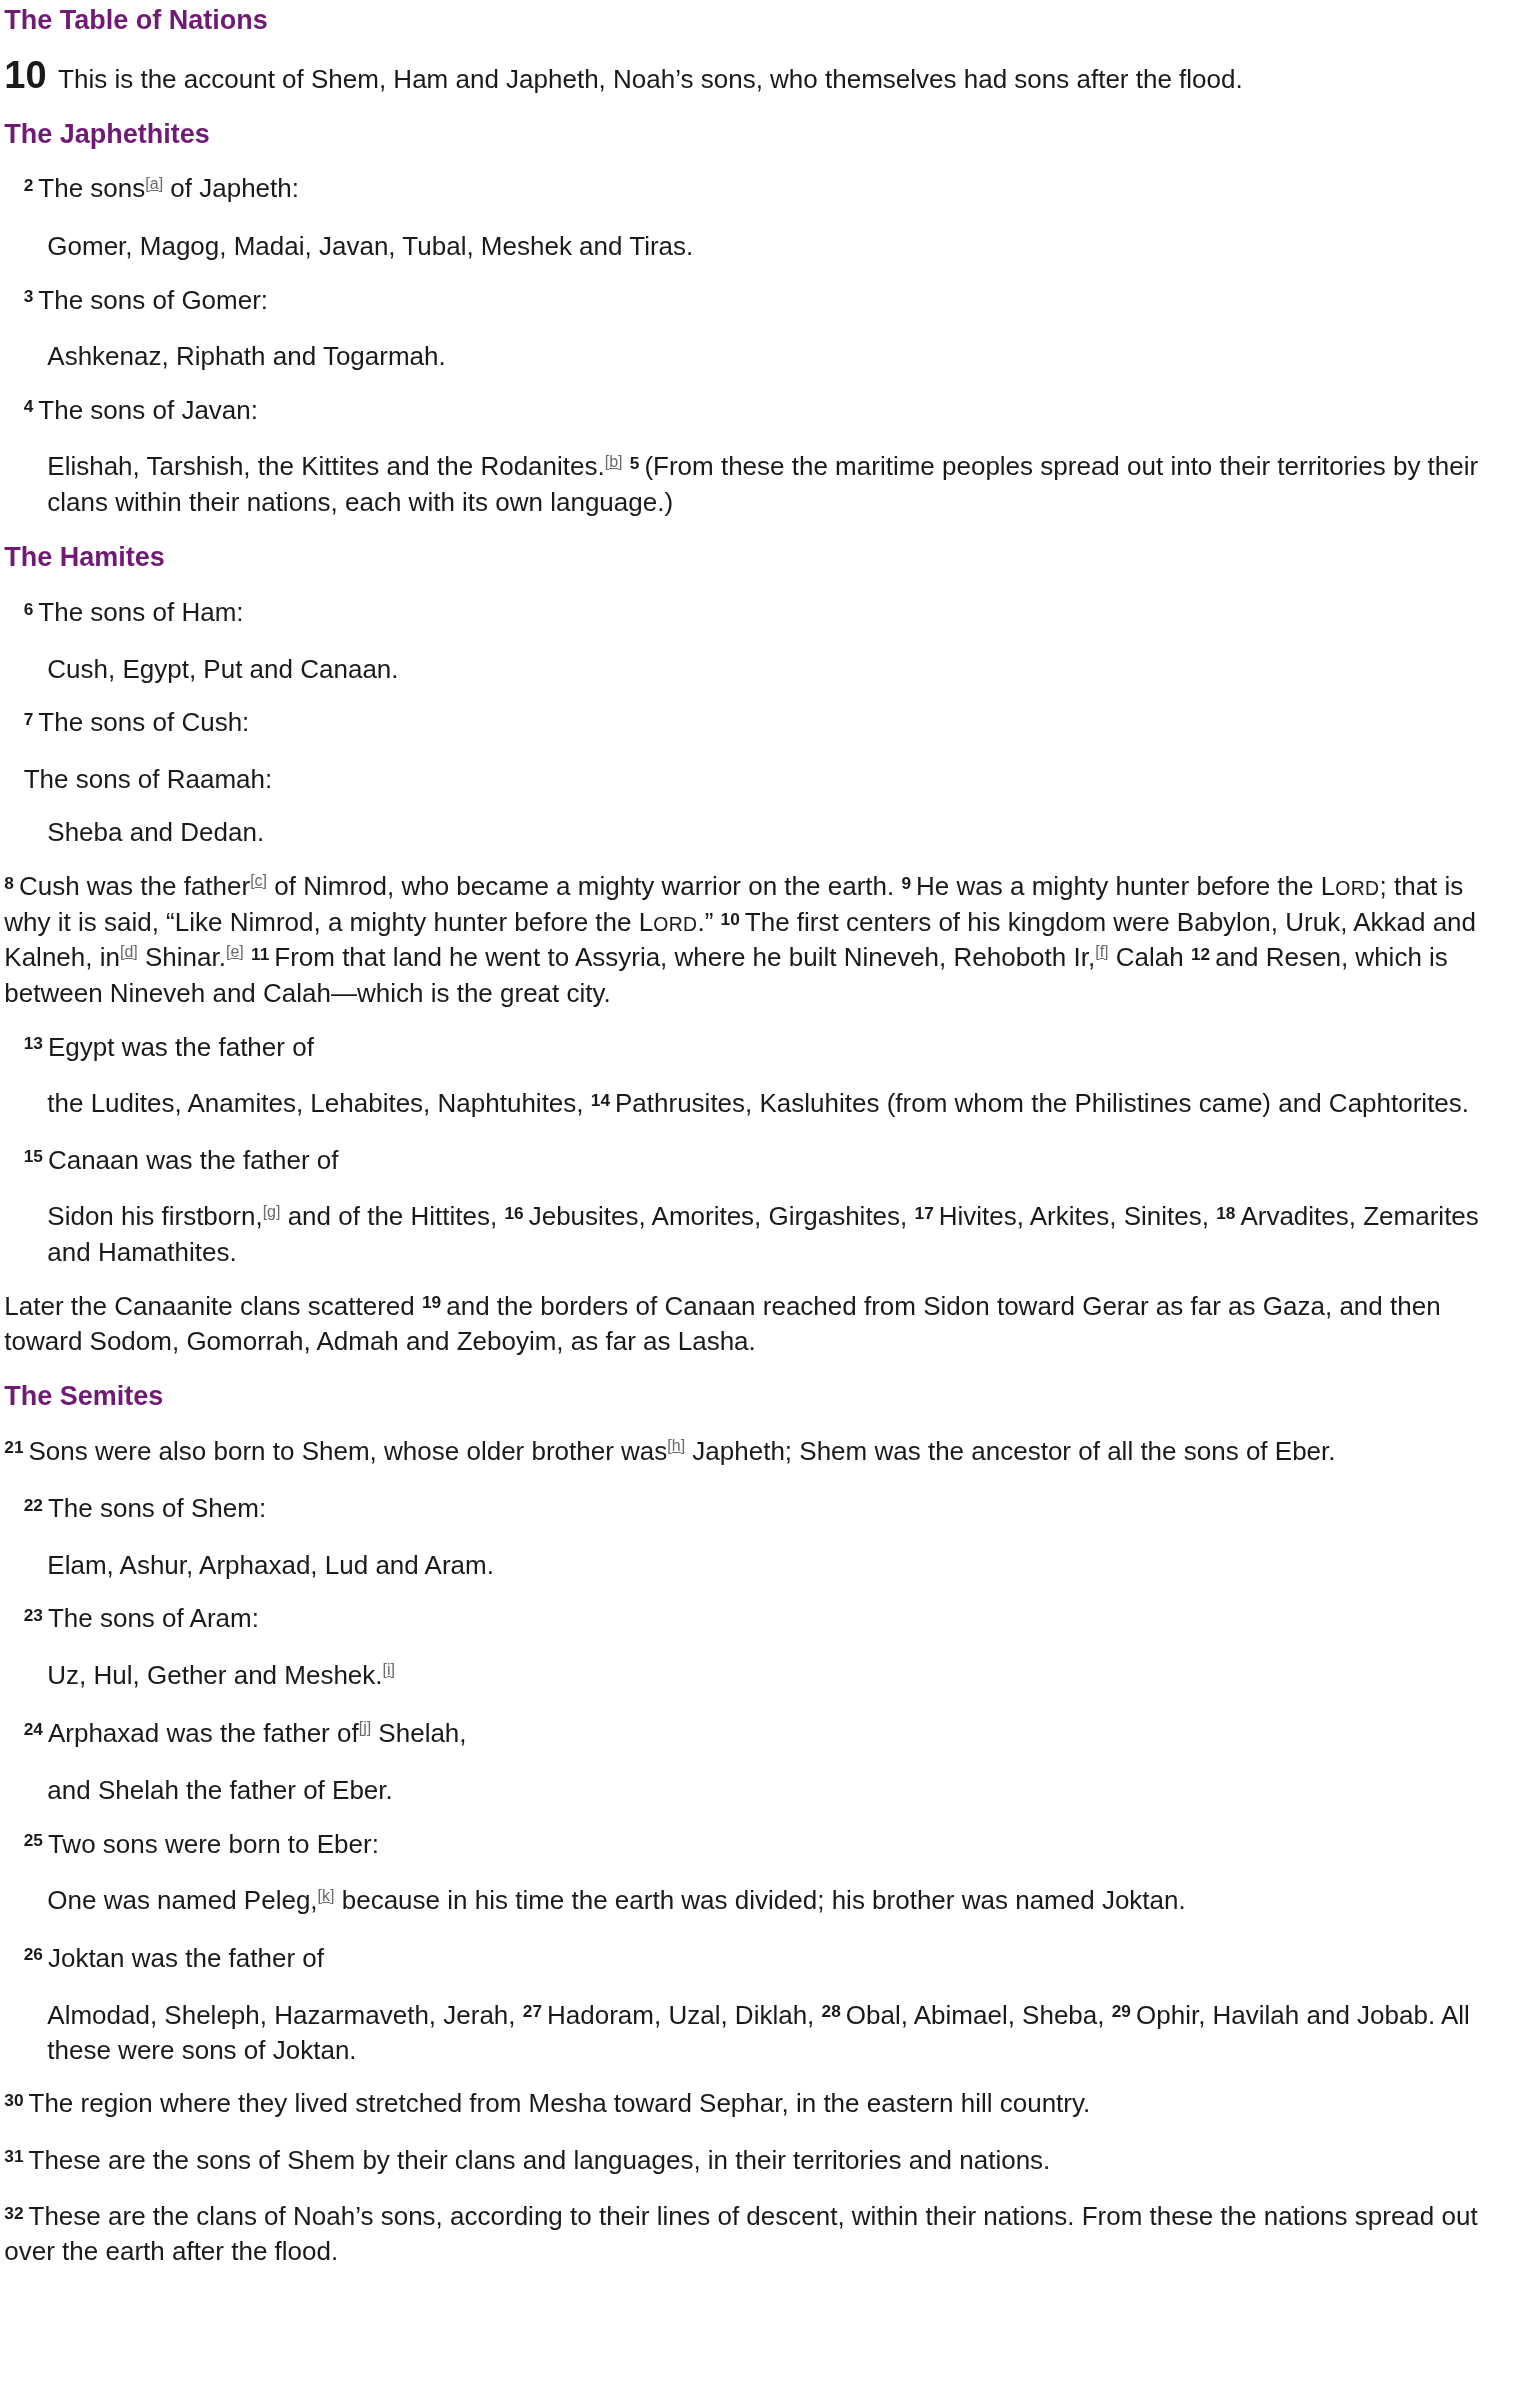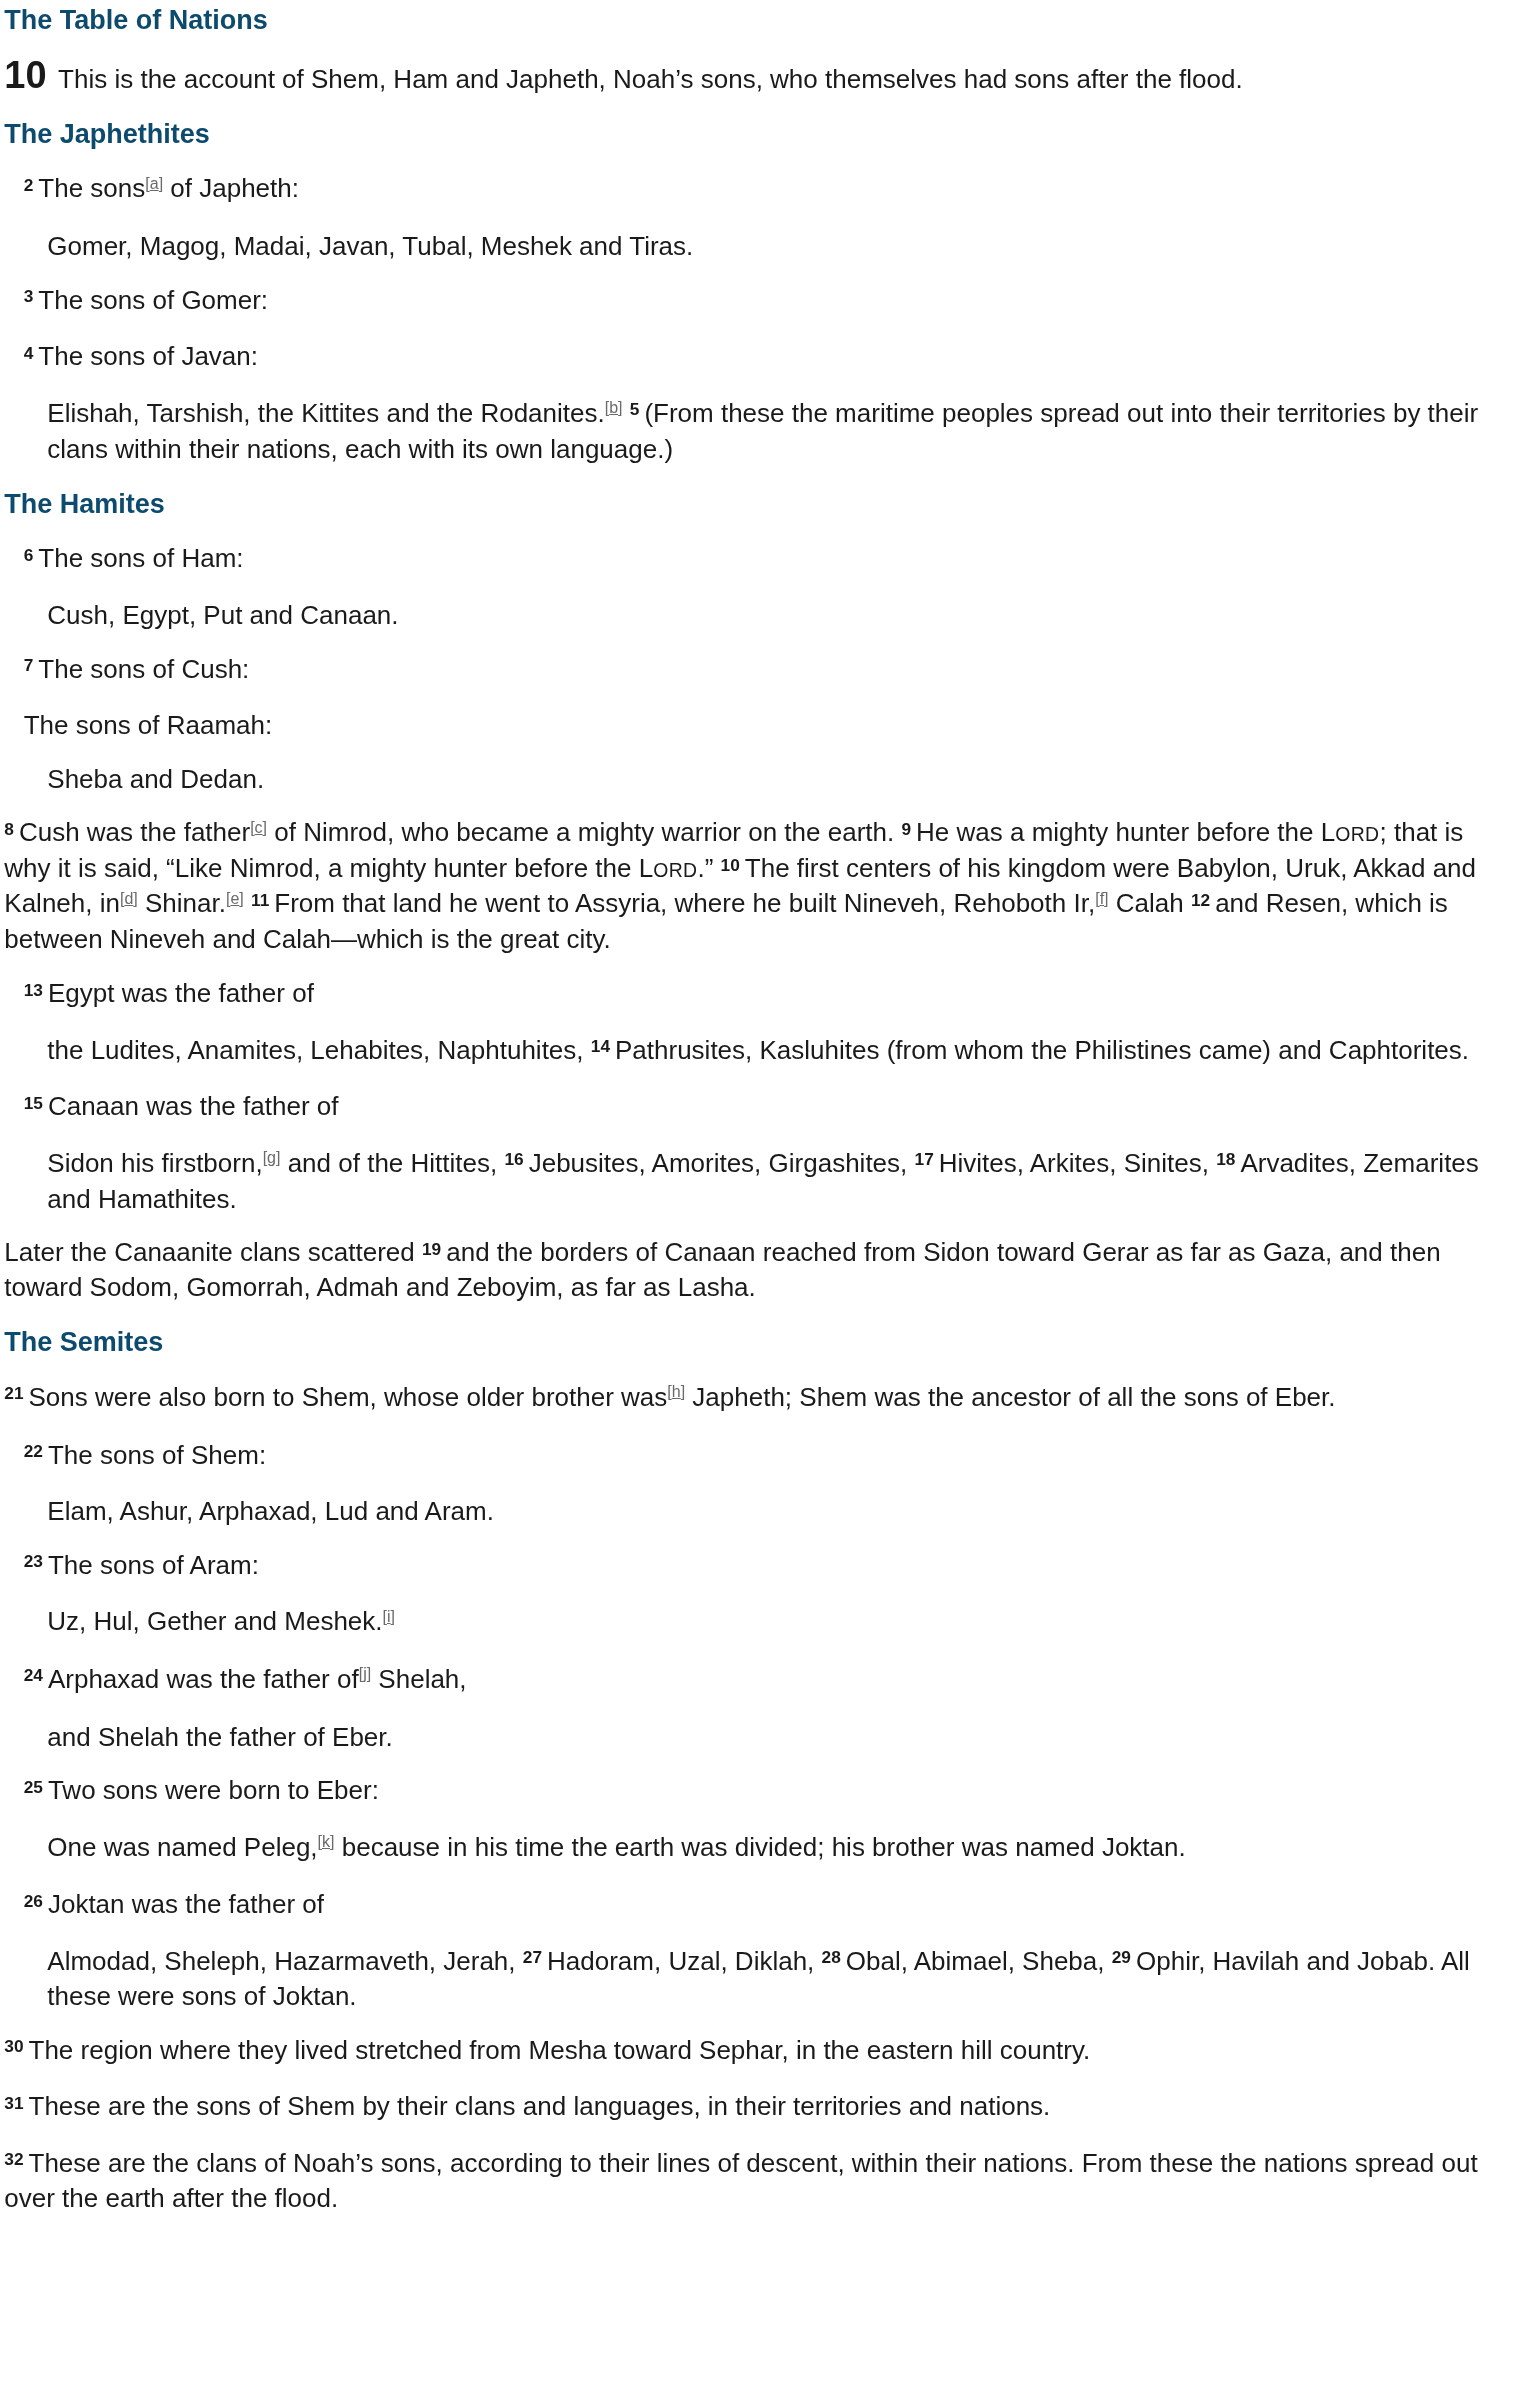--- a/index.html
+++ b/index.html
@@ -12,21 +12,21 @@
     line-height: 32px;
     color: #1a1a1a;
     -webkit-font-smoothing: antialiased;
   }
   main { display: block; }
   h3.section-heading {
     font-size: 27px;
     line-height: 33px;
     font-weight: 700;
     margin: 23px 0 21.6px 0;
-    color: #0c4a6e;
+    color: #701a75;
   }
   h3.section-heading:first-child { margin-top: 1.4px; }
   p.verse-para { margin: 21.6px 0; }
   p.ind1 { padding-left: 19.4px; }
   p.ind2 { padding-left: 43px; }
   span.chapternum {
     font-size: 38px;
     font-weight: 700;
     margin-right: 11.5px;
   }
@@ -51,20 +51,21 @@
 </head>
 <body>
 
 <main id="passage">
     <h3 class="section-heading">The Table of Nations</h3>
     <p class="verse-para"><span class="chapternum">10</span><span>This is the account of Shem, Ham and Japheth, Noah’s sons, who themselves had sons after the flood.</span></p>
     <h3 class="section-heading">The Japhethites</h3>
     <p class="verse-para ind1"><span class="versenum">2</span><span>The sons</span><span class="footnote">[<span class="fnletter">a</span>]</span><span> of Japheth:</span></p>
     <p class="verse-para ind2"><span>Gomer, Magog, Madai, Javan, Tubal, Meshek and Tiras.</span></p>
     <p class="verse-para ind1"><span class="versenum">3</span><span>The sons of Gomer:</span></p>
+    <p class="verse-para ind2"><span>Ashkenaz, Riphath and Togarmah.</span></p>
     <p class="verse-para ind1"><span class="versenum">4</span><span>The sons of Javan:</span></p>
     <p class="verse-para ind2"><span>Elishah, Tarshish, the Kittites and the Rodanites.</span><span class="footnote">[<span class="fnletter">b</span>]</span><span> </span><span class="versenum">5</span><span>(From these the maritime peoples spread out into their territories by their clans within their nations, each with its own language.)</span></p>
     <h3 class="section-heading">The Hamites</h3>
     <p class="verse-para ind1"><span class="versenum">6</span><span>The sons of Ham:</span></p>
     <p class="verse-para ind2"><span>Cush, Egypt, Put and Canaan.</span></p>
     <p class="verse-para ind1"><span class="versenum">7</span><span>The sons of Cush:</span></p>
     <p class="verse-para ind1"><span>The sons of Raamah:</span></p>
     <p class="verse-para ind2"><span>Sheba and Dedan.</span></p>
     <p class="verse-para"><span class="versenum">8</span><span>Cush was the father</span><span class="footnote">[<span class="fnletter">c</span>]</span><span> of Nimrod, who became a mighty warrior on the earth. </span><span class="versenum">9</span><span>He was a mighty hunter before the </span><span class="smallcaps">L<span class="sc-rest">ORD</span></span><span>; that is why it is said, “Like Nimrod, a mighty hunter before the </span><span class="smallcaps">L<span class="sc-rest">ORD</span></span><span>.” </span><span class="versenum">10</span><span>The first centers of his kingdom were Babylon, Uruk, Akkad and Kalneh, in</span><span class="footnote">[<span class="fnletter">d</span>]</span><span> Shinar.</span><span class="footnote">[<span class="fnletter">e</span>]</span><span> </span><span class="versenum">11</span><span>From that land he went to Assyria, where he built Nineveh, Rehoboth Ir,</span><span class="footnote">[<span class="fnletter">f</span>]</span><span> Calah </span><span class="versenum">12</span><span>and Resen, which is between Nineveh and Calah—which is the great city.</span></p>
     <p class="verse-para ind1"><span class="versenum">13</span><span>Egypt was the father of</span></p>

